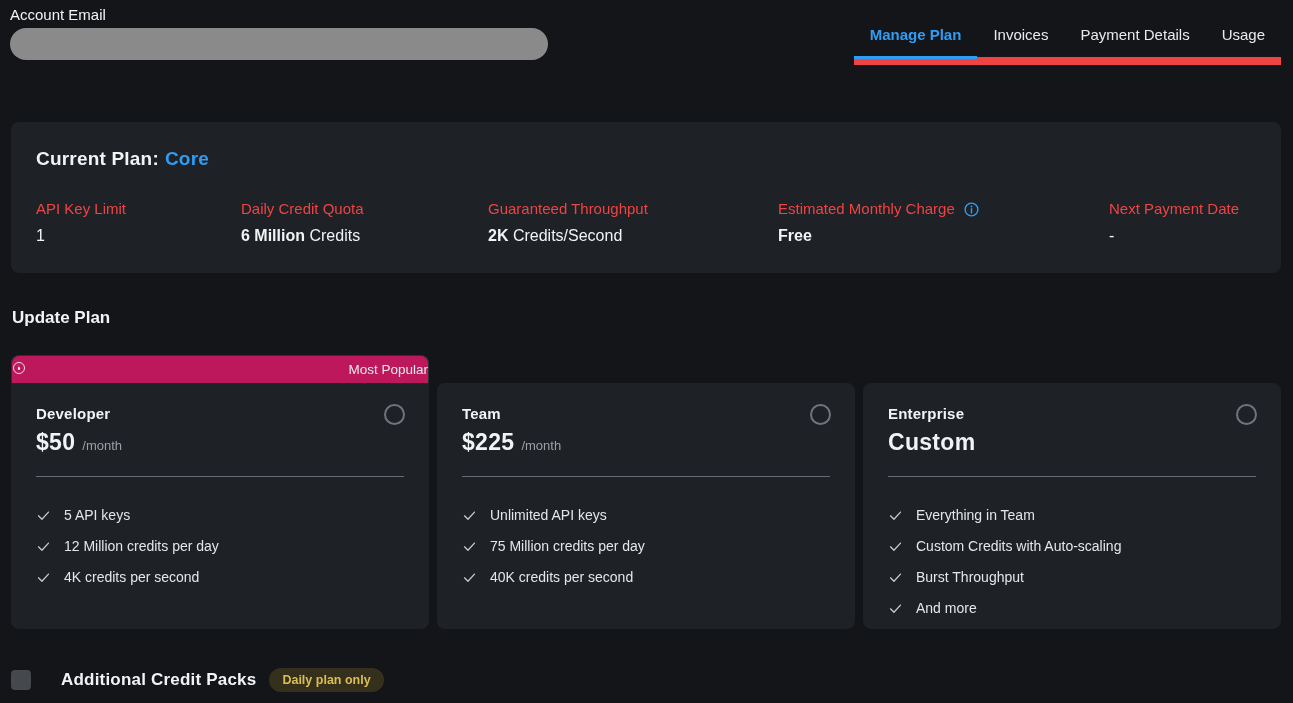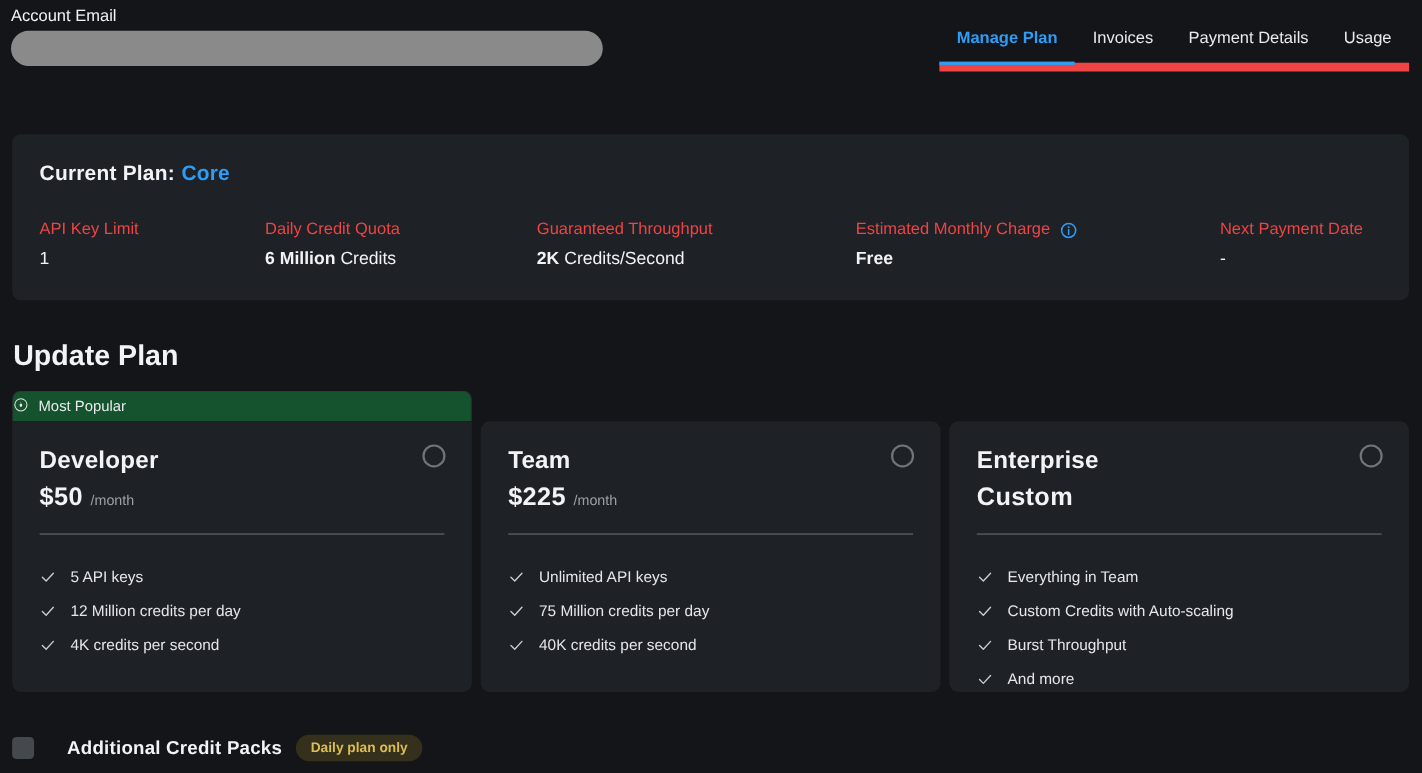--- a/index.html
+++ b/index.html
@@ -44,36 +44,36 @@
     margin-top:30px; display:grid;
     grid-template-columns:205px 247px 290px 331px 1fr;
   }
   .stat-label-row { display:flex; align-items:center; gap:8px; }
   .stat-label { font-size:15px; color:#ef4444; }
   .stat-value { margin-top:10px; font-size:16px; color:#f2f3f5; }
   .stat-value b { font-weight:bold; }
   .info-icon { display:inline-flex; cursor:pointer; transform:translateY(1px); }
 
   
-  .update-title { position:absolute; left:12px; top:308px; font-size:26px; font-weight:bold; }
+  .update-title { position:absolute; left:12px; top:308px; font-size:17px; font-weight:bold; }
 
   .plans { position:absolute; left:11px; right:12px; top:355px; display:flex; gap:8px; }
   .plan-col { flex:1; display:flex; flex-direction:column; }
   .popular-banner {
-    height:28px; background:#14532d; border:1px solid #2c2f34; border-bottom:none;
-    border-radius:8px 8px 0 0; display:flex; align-items:center; justify-content:flex-start;
+    height:28px; background:#be185d; border:1px solid #2c2f34; border-bottom:none;
+    border-radius:8px 8px 0 0; display:flex; align-items:center; justify-content:space-between;
     gap:9px; font-size:13.5px; color:#e8eaed;
   }
   .banner-spacer { height:28px; }
   .plan-card {
     position:relative; height:246px; background:#1e2126; border-radius:8px;
     padding:22px 25px; cursor:pointer;
   }
   .plan-col:first-child .plan-card { border-radius:0 0 8px 8px; }
-  .plan-title { font-size:22px; font-weight:bold; letter-spacing:.2px; }
+  .plan-title { font-size:15px; font-weight:bold; letter-spacing:.2px; }
   .radio {
     position:absolute; right:24px; top:21px; width:21px; height:21px;
     border:2px solid #70757b; border-radius:50%; cursor:pointer;
   }
   .price-row { margin-top:7px; display:flex; align-items:baseline; gap:7px; }
   .price { font-size:23px; font-weight:bold; letter-spacing:.3px; }
   .period { font-size:13px; color:#9aa0a6; }
   .divider { margin-top:20px; border-top:1px solid #686d73; }
   .features { margin-top:30px; list-style:none; }
   .features li {

